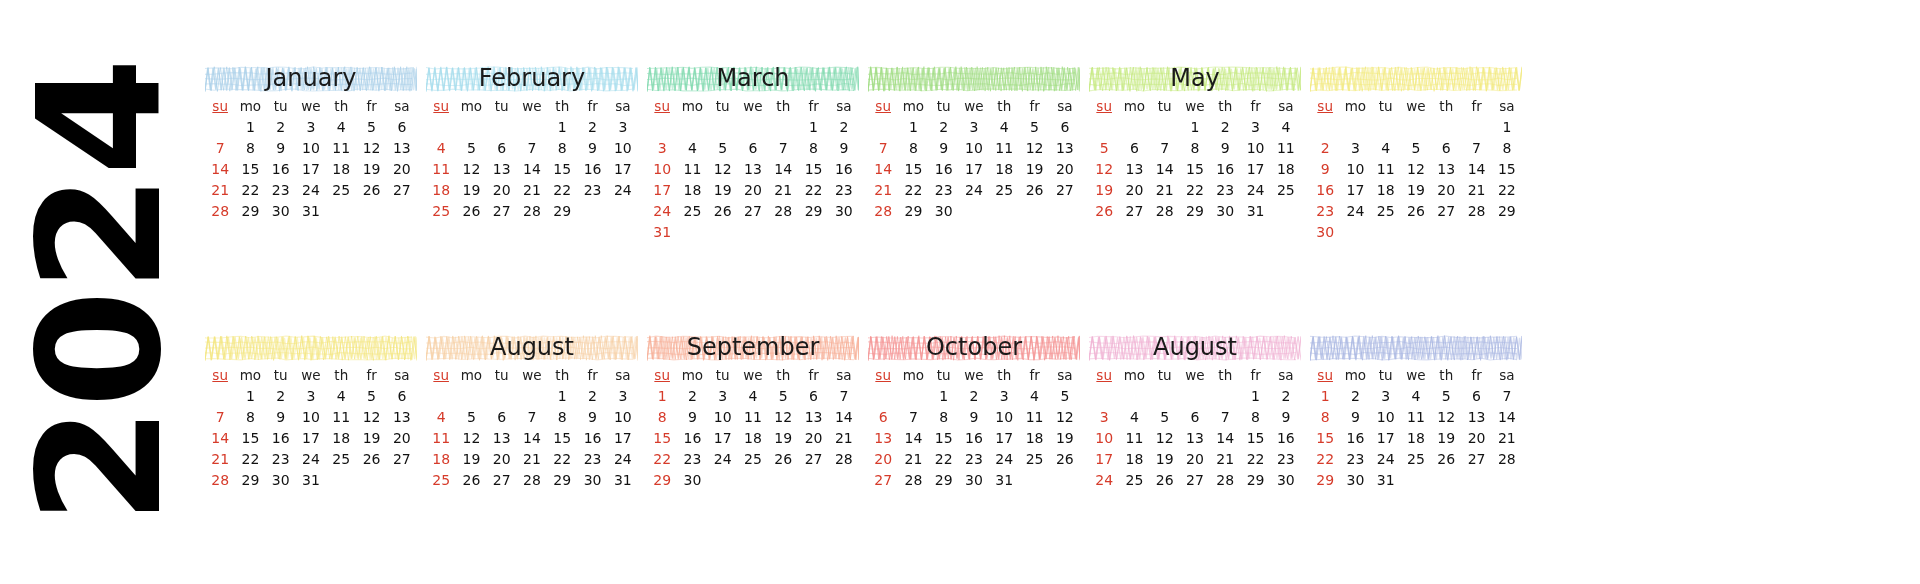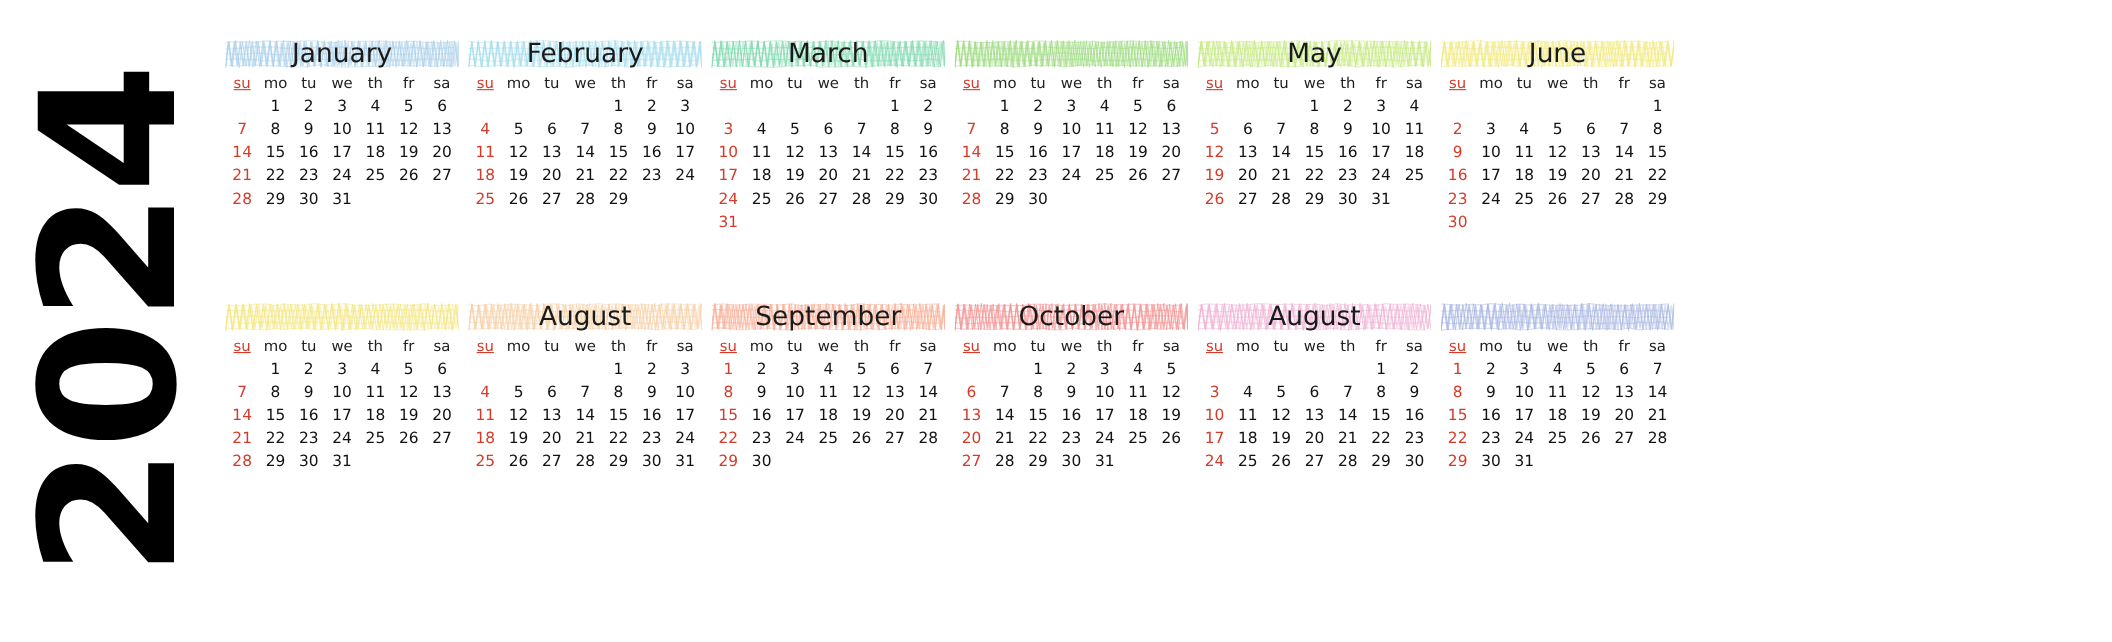--- a/index.html
+++ b/index.html
@@ -60,20 +60,21 @@
     margin-right: 9px;
     flex: 0 0 auto;
   }
   .month:last-child { margin-right: 0; }
 
   
   .month-head {
     position: relative;
     height: 34px;
     margin-bottom: 2px;
+    margin-top: 30px;
   }
   .scribble {
     position: absolute;
     left: 0;
     top: 6px;
     width: 100%;
     height: 26px;
     display: block;
   }
   .month-name {
@@ -486,21 +487,20 @@
           <svg class="scribble" viewBox="0 0 212 26" preserveAspectRatio="none">
             <path d="M 0.00 25.40 L 3.27 1.66 L 6.53 24.93 L 9.80 1.45 L 13.07 24.56 L 16.33 1.18 L 19.60 24.59 L 22.86 0.87 L 26.13 24.93 L 29.40 1.37 L 32.66 24.47 L 35.93 0.67 L 39.20 25.06 L 42.46 1.89 L 45.73 24.73 L 48.99 1.61 L 52.26 25.25 L 55.53 0.78 L 58.79 25.12 L 62.06 0.87 L 65.33 24.20 L 68.59 0.77 L 71.86 24.35 L 75.12 1.30 L 78.39 24.58 L 81.66 1.26 L 84.92 24.80 L 88.19 0.77 L 91.46 25.20 L 94.72 1.59 L 97.99 24.69 L 101.26 1.34 L 104.52 24.13 L 107.79 1.32 L 111.05 24.63 L 114.32 1.67 L 117.59 24.19 L 120.85 1.82 L 124.12 25.34 L 127.39 1.56 L 130.65 24.37 L 133.92 1.21 L 137.18 25.03 L 140.45 1.43 L 143.72 24.46 L 146.98 1.49 L 150.25 24.65 L 153.52 1.52 L 156.78 24.77 L 160.05 0.63 L 163.32 24.58 L 166.58 0.67 L 169.85 24.28 L 173.11 1.03 L 176.38 25.27 L 179.65 0.93 L 182.91 24.10 L 186.18 1.66 L 189.45 24.59 L 192.71 0.90 L 195.98 24.58 L 199.24 1.38 L 202.51 24.31 L 205.78 1.80 L 209.04 24.72 L 212.00 1.03" stroke="#f2e97a" stroke-width="0.90" fill="none" stroke-linecap="round" opacity="0.72"></path>
             <path d="M 0.00 25.00 L 2.76 2.11 L 5.51 24.41 L 8.27 1.46 L 11.02 24.38 L 13.78 2.00 L 16.53 24.08 L 19.29 1.44 L 22.04 24.73 L 24.80 1.80 L 27.56 24.64 L 30.31 1.33 L 33.07 24.20 L 35.82 1.62 L 38.58 24.69 L 41.33 2.01 L 44.09 24.30 L 46.84 1.27 L 49.60 24.95 L 52.36 1.49 L 55.11 24.42 L 57.87 1.68 L 60.62 24.66 L 63.38 1.26 L 66.13 24.15 L 68.89 1.90 L 71.65 24.46 L 74.40 1.65 L 77.16 24.70 L 79.91 2.08 L 82.67 24.96 L 85.42 1.14 L 88.18 24.31 L 90.93 1.94 L 93.69 24.70 L 96.45 1.22 L 99.20 24.26 L 101.96 2.13 L 104.71 24.22 L 107.47 1.68 L 110.22 24.72 L 112.98 2.11 L 115.73 24.77 L 118.49 2.14 L 121.25 23.87 L 124.00 1.72 L 126.76 23.83 L 129.51 1.76 L 132.27 24.50 L 135.02 1.76 L 137.78 24.30 L 140.53 2.08 L 143.29 23.92 L 146.05 1.38 L 148.80 23.79 L 151.56 1.17 L 154.31 23.80 L 157.07 1.47 L 159.82 24.56 L 162.58 2.07 L 165.34 24.83 L 168.09 2.17 L 170.85 23.90 L 173.60 2.01 L 176.36 24.67 L 179.11 1.62 L 181.87 24.17 L 184.62 2.13 L 187.38 24.27 L 190.14 2.36 L 192.89 24.05 L 195.65 1.77 L 198.40 23.87 L 201.16 1.78 L 203.91 24.24 L 206.67 1.17 L 209.42 24.19 L 212.00 1.65" stroke="#f2e97a" stroke-width="1.15" fill="none" stroke-linecap="round" opacity="0.58"></path>
             <path d="M 0.00 24.60 L 3.17 2.48 L 6.34 23.66 L 9.51 2.79 L 12.68 23.62 L 15.85 2.29 L 19.02 23.66 L 22.19 1.70 L 25.36 24.38 L 28.53 2.28 L 31.70 24.00 L 34.87 2.87 L 38.04 23.50 L 41.21 2.81 L 44.38 24.51 L 47.55 2.31 L 50.72 23.40 L 53.89 1.96 L 57.06 24.29 L 60.23 2.07 L 63.40 23.60 L 66.57 2.07 L 69.74 24.51 L 72.91 2.52 L 76.08 23.77 L 79.25 2.75 L 82.43 23.64 L 85.60 1.71 L 88.77 24.14 L 91.94 2.11 L 95.11 23.32 L 98.28 2.68 L 101.45 23.44 L 104.62 2.62 L 107.79 24.20 L 110.96 1.98 L 114.13 24.54 L 117.30 1.75 L 120.47 23.33 L 123.64 2.07 L 126.81 23.65 L 129.98 1.75 L 133.15 24.09 L 136.32 2.01 L 139.49 23.47 L 142.66 2.72 L 145.83 24.05 L 149.00 2.12 L 152.17 23.67 L 155.34 2.58 L 158.51 24.45 L 161.68 1.66 L 164.85 23.98 L 168.02 2.22 L 171.19 24.19 L 174.36 2.59 L 177.53 23.77 L 180.70 2.57 L 183.87 23.59 L 187.04 2.00 L 190.21 24.57 L 193.38 2.01 L 196.55 23.78 L 199.72 1.85 L 202.89 23.75 L 206.06 2.43 L 209.23 24.28 L 212.00 2.70" stroke="#f2e97a" stroke-width="1.40" fill="none" stroke-linecap="round" opacity="0.44"></path>
             <path d="M 0 2.00 L 0 2.96 L 9 2.95 L 18 2.57 L 27 1.17 L 36 1.16 L 45 2.42 L 54 2.10 L 63 1.70 L 72 1.55 L 81 2.57 L 90 1.39 L 99 2.78 L 108 1.43 L 117 1.08 L 126 2.95 L 135 1.51 L 144 1.61 L 153 2.90 L 162 1.64 L 171 1.79 L 180 1.45 L 189 2.65 L 198 2.47 L 207 1.44" stroke="#f2e97a" stroke-width="1.1" fill="none" opacity="0.45"></path>
             <path d="M 0 7.50 L 0 6.88 L 9 7.97 L 18 7.21 L 27 8.17 L 36 8.14 L 45 6.58 L 54 6.83 L 63 7.31 L 72 7.89 L 81 7.72 L 90 8.30 L 99 7.97 L 108 7.65 L 117 7.96 L 126 7.66 L 135 7.47 L 144 7.11 L 153 7.79 L 162 8.01 L 171 6.59 L 180 7.20 L 189 8.09 L 198 7.23 L 207 6.71" stroke="#f2e97a" stroke-width="1.1" fill="none" opacity="0.45"></path>
             <path d="M 0 13.00 L 0 12.06 L 9 13.36 L 18 12.66 L 27 13.75 L 36 12.83 L 45 12.88 L 54 13.49 L 63 13.96 L 72 13.71 L 81 12.12 L 90 13.58 L 99 13.98 L 108 12.46 L 117 12.53 L 126 12.52 L 135 13.35 L 144 13.65 L 153 12.17 L 162 13.63 L 171 13.75 L 180 13.76 L 189 12.12 L 198 13.69 L 207 12.12" stroke="#f2e97a" stroke-width="1.1" fill="none" opacity="0.45"></path>
             <path d="M 0 18.50 L 0 19.17 L 9 17.79 L 18 17.59 L 27 18.60 L 36 17.89 L 45 18.00 L 54 18.75 L 63 18.31 L 72 17.68 L 81 18.45 L 90 17.90 L 99 19.47 L 108 18.53 L 117 19.48 L 126 18.20 L 135 17.83 L 144 17.89 L 153 18.70 L 162 19.18 L 171 17.96 L 180 17.81 L 189 19.42 L 198 18.53 L 207 18.35" stroke="#f2e97a" stroke-width="1.1" fill="none" opacity="0.45"></path>
             <path d="M 0 24.00 L 0 24.87 L 9 23.92 L 18 24.67 L 27 23.37 L 36 23.98 L 45 24.60 L 54 23.26 L 63 23.03 L 72 24.47 L 81 23.37 L 90 23.92 L 99 23.11 L 108 24.52 L 117 23.46 L 126 23.35 L 135 23.57 L 144 24.50 L 153 24.04 L 162 23.32 L 171 23.87 L 180 24.00 L 189 24.63 L 198 24.40 L 207 24.06" stroke="#f2e97a" stroke-width="1.1" fill="none" opacity="0.45"></path>
           </svg>
-          <div class="month-name">June</div>
         </div>
         <div class="dow-row">
           <div class="dow sun">su</div>
           <div class="dow">mo</div>
           <div class="dow">tu</div>
           <div class="dow">we</div>
           <div class="dow">th</div>
           <div class="dow">fr</div>
           <div class="dow">sa</div>
         </div>

